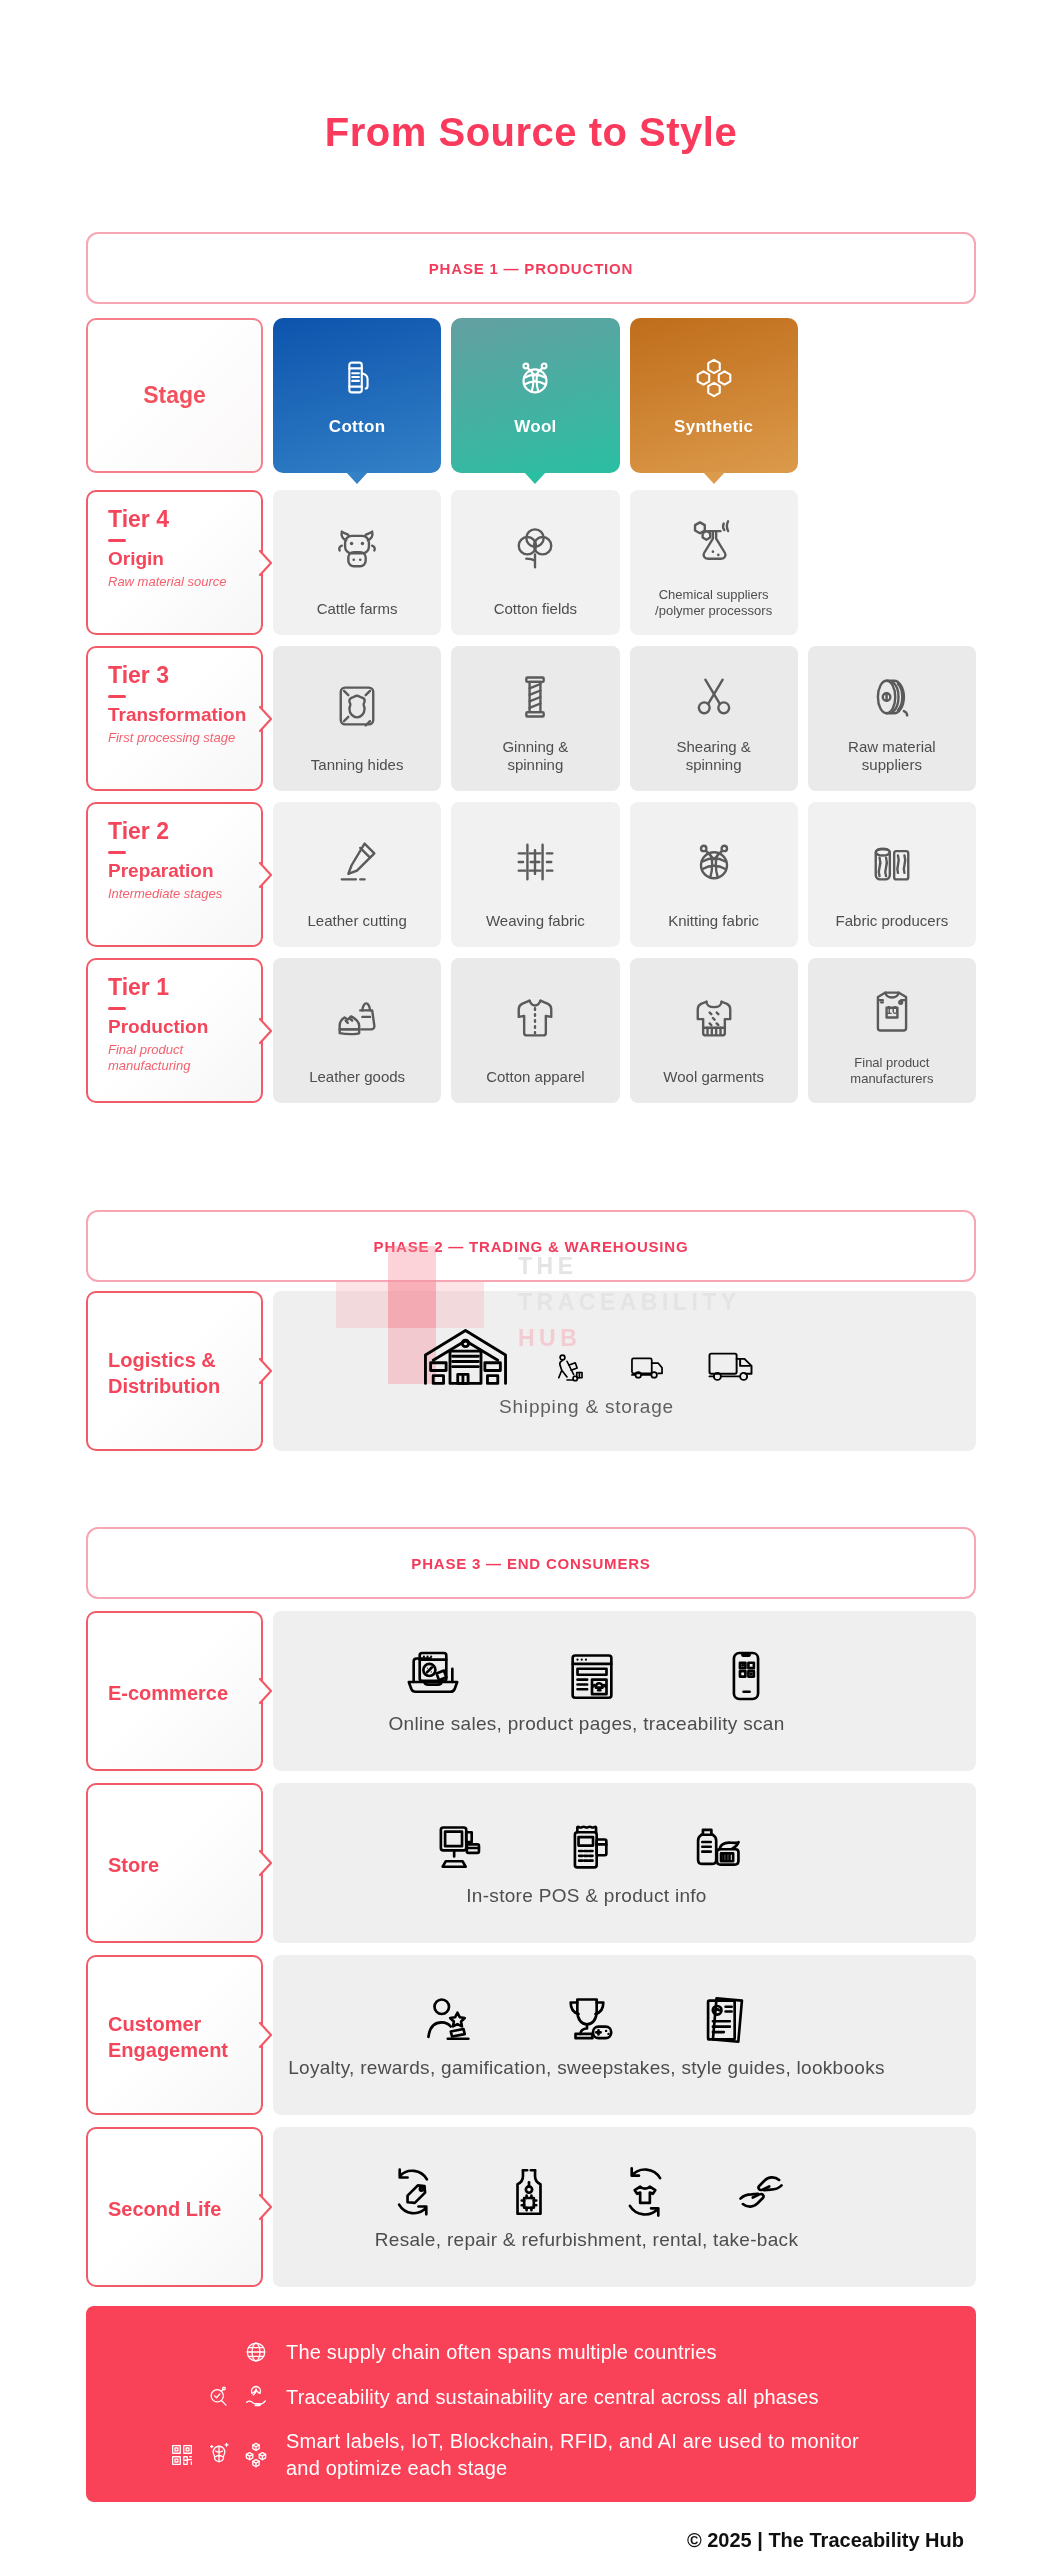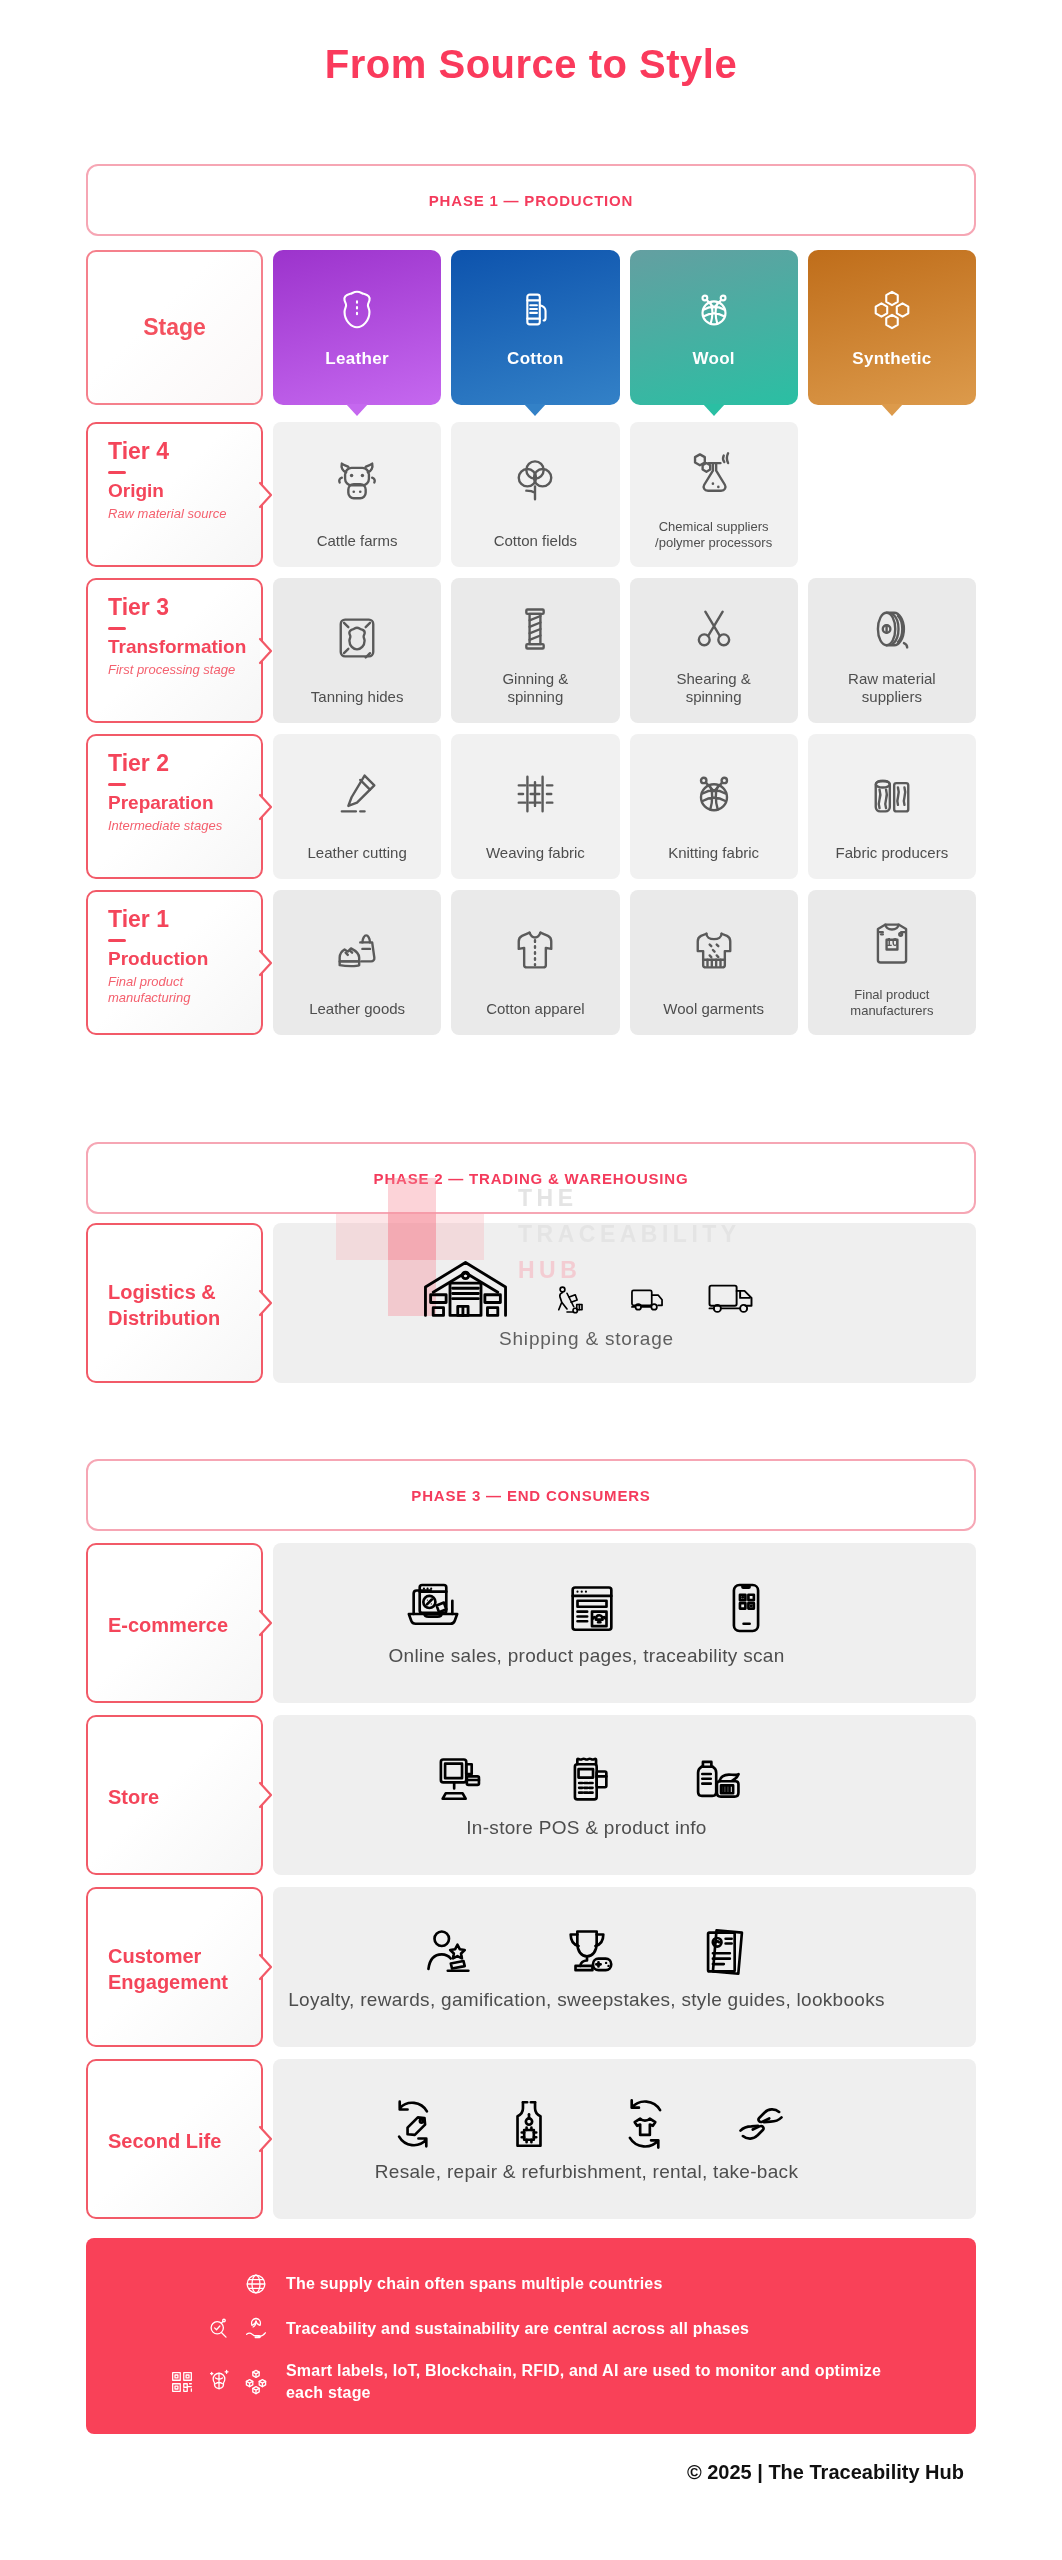--- a/index.html
+++ b/index.html
@@ -1,17 +1,17 @@
 <!DOCTYPE html>
 <html><head>
 <meta charset="utf-8">
 <style>
   html,body{margin:0;padding:0;background:#fff;}
   body{width:1062px;height:2560px;overflow:hidden;font-family:"Liberation Sans",sans-serif;}
-  .page{width:890px;margin:0 auto;padding-top:40px;position:relative;}
+  .page{width:890px;margin:0 auto;padding-top:108px;position:relative;}
   .page-title{margin:0;text-align:center;font-size:40px;font-weight:800;letter-spacing:.5px;color:#FA3A5C;line-height:1.2;}
   
   .phase-header{margin-top:76px;height:68px;border:2px solid #F6A6B4;border-radius:12px;display:flex;align-items:center;justify-content:center;background:#fff;}
   .phase-header span{font-size:15px;font-weight:800;letter-spacing:.8px;color:#F43B5C;}
   .grid{display:grid;grid-template-columns:177px repeat(4,1fr);gap:10px;}
   
   .stage-row{margin-top:14px;height:155px;}
   .stage-label-box{border:2px solid #F5ououux;}
   .stage-label-box{border:2px solid #F5808C;border-radius:10px;background:linear-gradient(135deg,#fff 40%,#faf7f7);display:flex;align-items:center;justify-content:center;}
   .stage-label-box span{font-size:23px;font-weight:800;color:#F4515F;}
@@ -52,50 +52,40 @@
   
   .phase3-wrap{margin-top:73px;}
   .p3-rows{display:flex;flex-direction:column;gap:12px;margin-top:12px;border-radius:22px;}
   .p3-row{height:160px;}
   .p3-label span{font-size:20px;font-weight:800;color:#F4455A;line-height:1.3;display:block;max-width:125px;}
   .p3-caption{font-size:19px;color:#4d4d4d;letter-spacing:.3px;margin-top:8px;white-space:nowrap;}
   
   .footer-box{margin-top:19px;height:196px;border-radius:8px;background:#F94158;color:#fff;box-sizing:border-box;padding:32px 20px 0 88px;display:flex;flex-direction:column;gap:17px;}
   .note-row{display:grid;grid-template-columns:96px auto;column-gap:16px;align-items:center;}
   .note-icons{display:flex;justify-content:flex-end;align-items:center;gap:9px;}
-  .note-text{font-size:16px;font-weight:700;line-height:1.35;max-width:600px;letter-spacing:.2px;}
+  .note-text{font-size:20px;font-weight:400;line-height:1.35;max-width:600px;letter-spacing:.2px;}
   .copyright{margin-top:27px;text-align:right;padding-right:12px;font-size:20px;font-weight:600;color:#101010;}
   .icon{display:inline-flex;line-height:0;}
   svg{display:block;}
 </style>
 </head>
 <body>
 
 <div class="page">
 
   <h1 class="page-title">From Source to Style</h1>
 
   <section>
     <div class="phase-header">
       <span>PHASE 1 — PRODUCTION</span>
     </div>
     <div class="grid stage-row" id="stage-row">
       <div class="stage-label-box">
         <span>Stage</span>
       </div>
-    <div class="stage-tile" style="background: linear-gradient(165deg, rgb(156, 51, 204), rgb(197, 104, 239));">
-          <span class="icon">
-            <svg width="46" height="46" viewBox="0 0 48 48" fill="none" stroke="currentColor" stroke-width="2.2" stroke-linecap="round" stroke-linejoin="round">
-              <path d="M17 7c2 0 3-2 7-2s5 2 7 2c4 1 7 3 6 7l-1.5 4c-.8 2.5 1.5 4.5 1.5 8 0 9-7 16-13 16S11 35 11 26c0-3.5 2.3-5.5 1.5-8L11 14c-1-4 2-6 6-7z"></path>
-              <path d="M24 15v18" stroke-dasharray="1.5 4.5"></path>
-            </svg>
-          </span>
-          <span class="t-label">Leather</span>
-          <span class="tile-pointer" style="border-top-color: rgb(197, 104, 239);"></span>
-        </div>
         <div class="stage-tile" style="background: linear-gradient(165deg, rgb(13, 83, 173), rgb(51, 129, 199));">
           <span class="icon">
             <svg width="46" height="46" viewBox="0 0 48 48" fill="none" stroke="currentColor" stroke-width="2.2" stroke-linecap="round" stroke-linejoin="round">
               <rect x="16" y="8" width="13" height="31" rx="2.5"></rect>
               <path d="M16 14h13M16 33h13M19 19h7M19 23h7M19 27h7"></path>
               <path d="M29 19c4 1 6 3 6 6v7c0 2-1 3-2 3"></path>
             </svg>
           </span>
           <span class="t-label">Cotton</span>
           <span class="tile-pointer" style="border-top-color: rgb(51, 129, 199);"></span>

